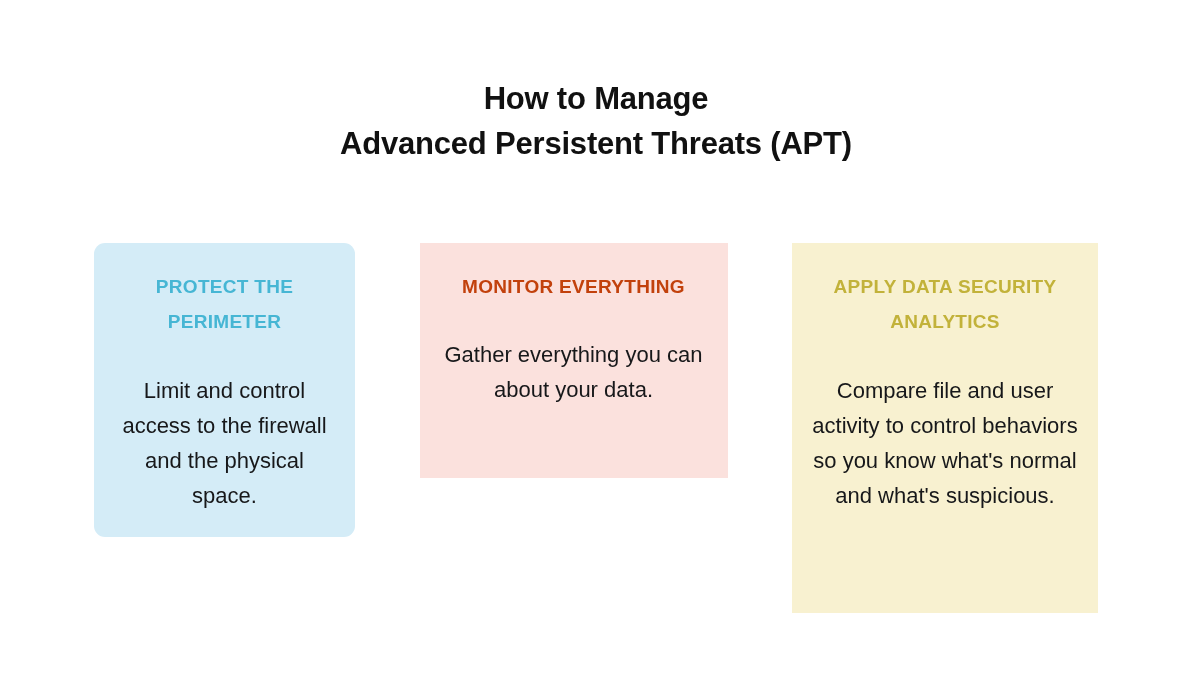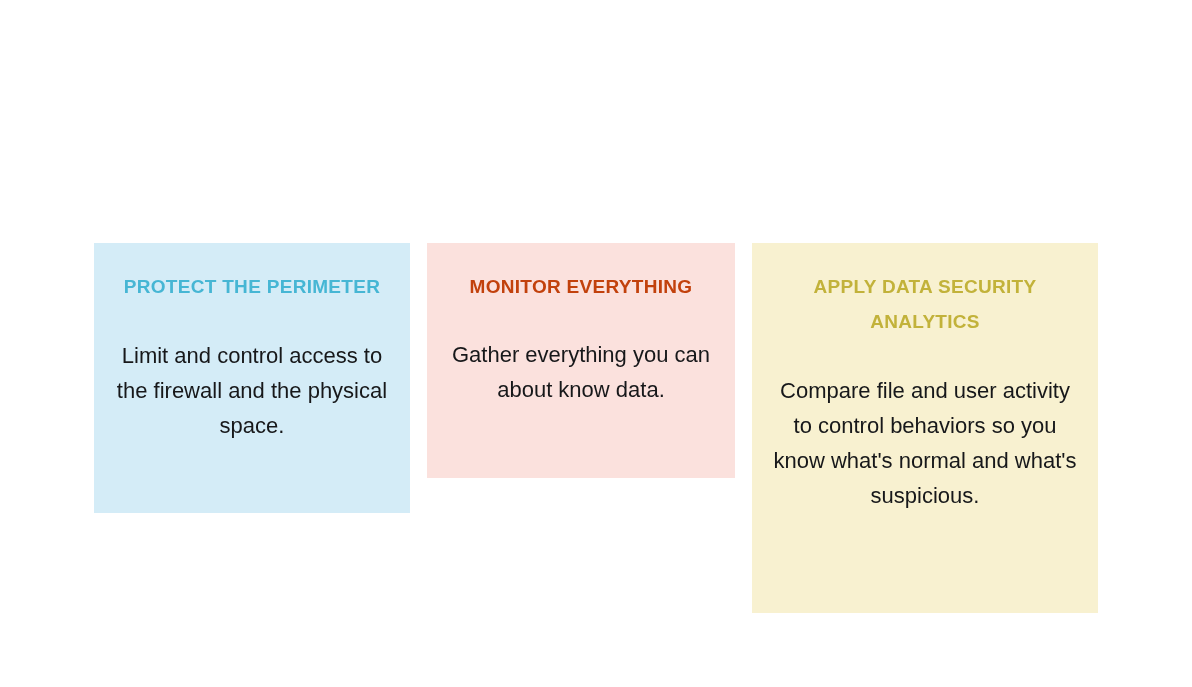--- a/index.html
+++ b/index.html
@@ -53,23 +53,23 @@
     justify-content: space-between;
   }
 
   .card {
     box-sizing: border-box;
     width: 307px;
     padding: 26px 16px 24px 16px;
     text-align: center;
   }
 
-  .card-1 { background: #d4ecf7; width: 316px; min-height: 270px; }
+  .card-1 { background: #d4ecf7; width: 261px; min-height: 270px; border-radius: 11px; }
   .card-2 { background: #fbe1dd; width: 308px; min-height: 235px; }
-  .card-3 { background: #f8f1d0; width: 346px; min-height: 370px; }
+  .card-3 { background: #f8f1d0; width: 306px; min-height: 370px; }
 
   .card-heading {
     font-size: 19px;
     font-weight: bold;
     line-height: 35px;
     letter-spacing: 0.3px;
     text-transform: uppercase;
     margin: 0;
     padding: 0 4px;
   }
@@ -87,31 +87,35 @@
   }
   .card-1 .card-body { margin-top: 34px; }
   .card-2 .card-body { margin-top: 33px; }
   .card-3 .card-body { margin-top: 34px; }
 </style>
 </head>
 <body>
 
 <div class="infographic">
 
+  <div class="title-block">
+    <span class="title-line">How to Manage</span>
+    <span class="title-line">Advanced Persistent Threats (APT)</span>
+  </div>
 
   <div class="cards">
 
     <div class="card card-1">
       <div class="card-heading">PROTECT THE PERIMETER</div>
       <div class="card-body">Limit and control access to the firewall and the physical space.</div>
     </div>
 
     <div class="card card-2">
       <div class="card-heading">MONITOR EVERYTHING</div>
-      <div class="card-body">Gather everything you can about know data.</div>
+      <div class="card-body">Gather everything you can about your data.</div>
     </div>
 
     <div class="card card-3">
       <div class="card-heading">APPLY DATA SECURITY ANALYTICS</div>
       <div class="card-body">Compare file and user activity to control behaviors so you know what's normal and what's suspicious.</div>
     </div>
 
   </div>
 </div>
 

